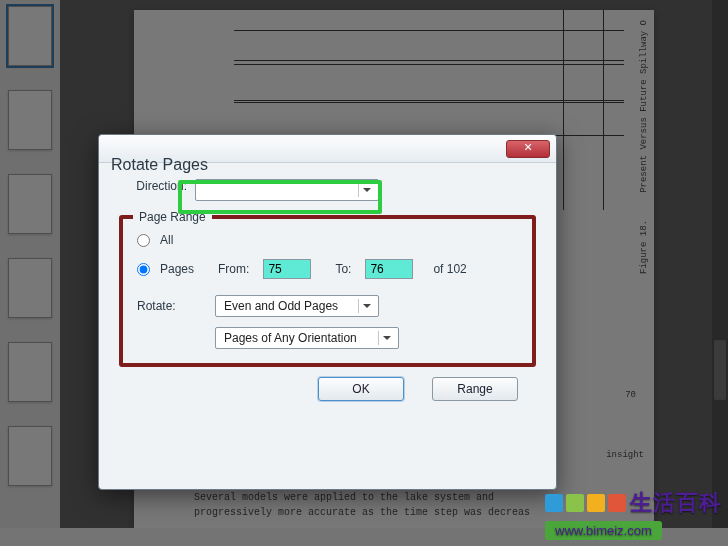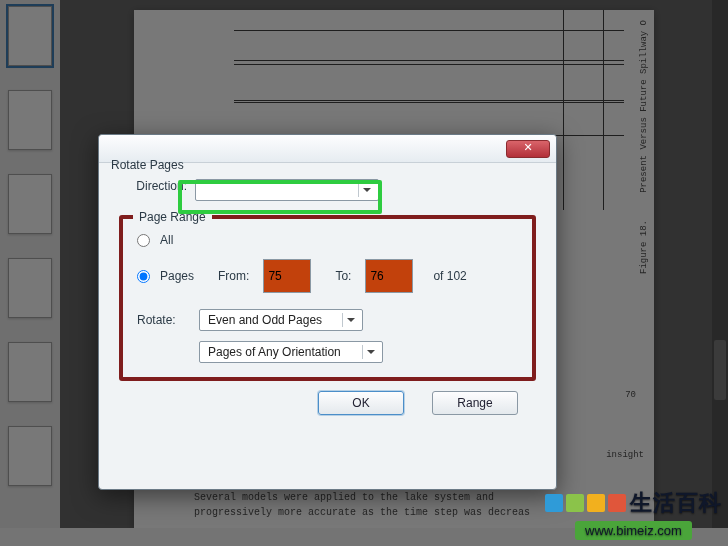--- a/index.html
+++ b/index.html
@@ -15,42 +15,42 @@
   .page .line { position:absolute; left:0; right:0; border-top:1px solid #222; }
   .page .vbar { position:absolute; top:0; width:1px; height:200px; background:#222; }
   .page .rotlabel { position:absolute; writing-mode:vertical-rl; transform:rotate(180deg); font-size:9px; line-height:1.1; }
   .page .body { position:absolute; left:60px; right:40px; bottom:10px; font-size:10px; line-height:1.5; }
   .scroll { position:absolute; right:0; top:0; width:16px; bottom:0; background:#3c3c3c; }
   .scroll-thumb { position:absolute; left:2px; right:2px; top:340px; height:60px; background:#6a6a6a; border-radius:2px; }
 
   
   .dialog { position:absolute; left:98px; top:134px; width:459px; height:356px; z-index:10; background:#f0f3f5; border:1px solid #6b7a86; border-radius:4px; box-shadow:0 6px 24px rgba(0,0,0,0.5); }
   .titlebar { height:28px; display:flex; align-items:center; padding:0 6px 0 12px; background:linear-gradient(#fdfdfe,#e6ecf1); border-bottom:1px solid #c8d0d7; border-radius:4px 4px 0 0; }
-  .titlebar .title { flex:1; color:#2b3a46; font-size:12px;margin-top:32px; }
+  .titlebar .title { flex:1; color:#2b3a46; font-size:16px;margin-top:32px; }
   .closebtn { width:44px; height:18px; background:linear-gradient(#d9646a,#b23039); border:1px solid #8a2b2f; border-radius:3px; display:flex; align-items:center; justify-content:center; color:#fff; font-size:11px; line-height:1; cursor:pointer; }
   .closebtn span { transform:translateY(-1px); }
   .content { padding:16px 20px 10px 20px; color:#2b3a46; }
   .row { display:flex; margin-bottom:14px; }
   .row label.lead { width:68px; text-align:right; margin-right:8px; }
   .select { height:22px; background:#fff; border:1px solid #8a98a4; border-radius:2px; display:flex; align-items:center; padding:0 22px 0 8px; position:relative; font-size:12px; color:#222; }
   .select .arrow { position:absolute; right:4px; top:3px; width:16px; height:14px; border-left:1px solid #c0c8cf; display:flex; align-items:center; justify-content:center; }
   .arrow::after { content:""; border:4px solid transparent; border-top-color:#444; transform:translateY(2px); }
   .hl { position:absolute; left:178px; top:180px; width:204px; height:34px; border:4px solid #2ecc40; border-radius:2px; z-index:20; pointer-events:none; }
   .group { border:4px solid #7f1d1d; border-radius:3px; padding:14px 14px 14px 14px; position:relative; margin-top:4px; }
   .group > .legend { position:absolute; top:-9px; left:10px; background:#f0f3f5; padding:0 6px; color:#2b3a46; }
   .radio-row { display:flex; align-items:center; margin-bottom:12px; gap:6px; }
   .radio-row input[type=radio] { margin-right:4px; }
-  .numbox { width:48px; height:34px; border:1px solid #8a98a4; background:#c2410c; padding:0 4px; font-size:12px; }
+  .numbox { width:48px; height:20px; border:1px solid #8a98a4; background:#5eead4; padding:0 4px; font-size:12px; }
   .gaplabel { margin:0 8px 0 18px; }
-  .rot-row { display:flex; align-items:center; gap:12px; margin-top:4px; }
+  .rot-row { display:flex; align-items:center; gap:28px; margin-top:4px; }
   .buttons { display:flex; justify-content:flex-end; gap:28px; padding:10px 18px 0 0; }
   .btn { width:86px; height:24px; border:1px solid #8a98a4; border-radius:3px; background:linear-gradient(#fdfdfe,#e4e9ed); font-size:12px; color:#223; cursor:pointer; }
   .btn.primary { border-color:#4b8ec9; box-shadow:0 0 0 1px rgba(75,142,201,0.35); }
 
-  .watermark { position:absolute; right:6px; bottom:6px; z-index:30; text-align:center; color:#0f172a; font-family:"Microsoft YaHei","SimHei",sans-serif; text-shadow:0 1px 2px rgba(0,0,0,0.6); pointer-events:none; }
+  .watermark { position:absolute; right:6px; bottom:6px; z-index:30; text-align:left; color:#4c1d95; font-family:"Microsoft YaHei","SimHei",sans-serif; text-shadow:0 1px 2px rgba(0,0,0,0.6); pointer-events:none; }
   .watermark .logo { display:flex; align-items:center; justify-content:center; gap:4px; font-size:22px; font-weight:bold; letter-spacing:1px; }
   .watermark .sq { display:inline-flex; gap:3px; }
   .watermark .sq i { width:18px; height:18px; display:inline-block; border-radius:2px; }
   .watermark .url { background:#4aa53a; padding:2px 10px; border-radius:3px; margin-top:3px; font-size:13px; display:inline-block; }
 
   .footer { position:absolute; left:0; right:0; bottom:0; height:18px; background:#dedede; color:#222; font-size:11px; padding-left:6px; display:flex; align-items:center; z-index:2; }
 </style>
 </head>
 <body>
 

